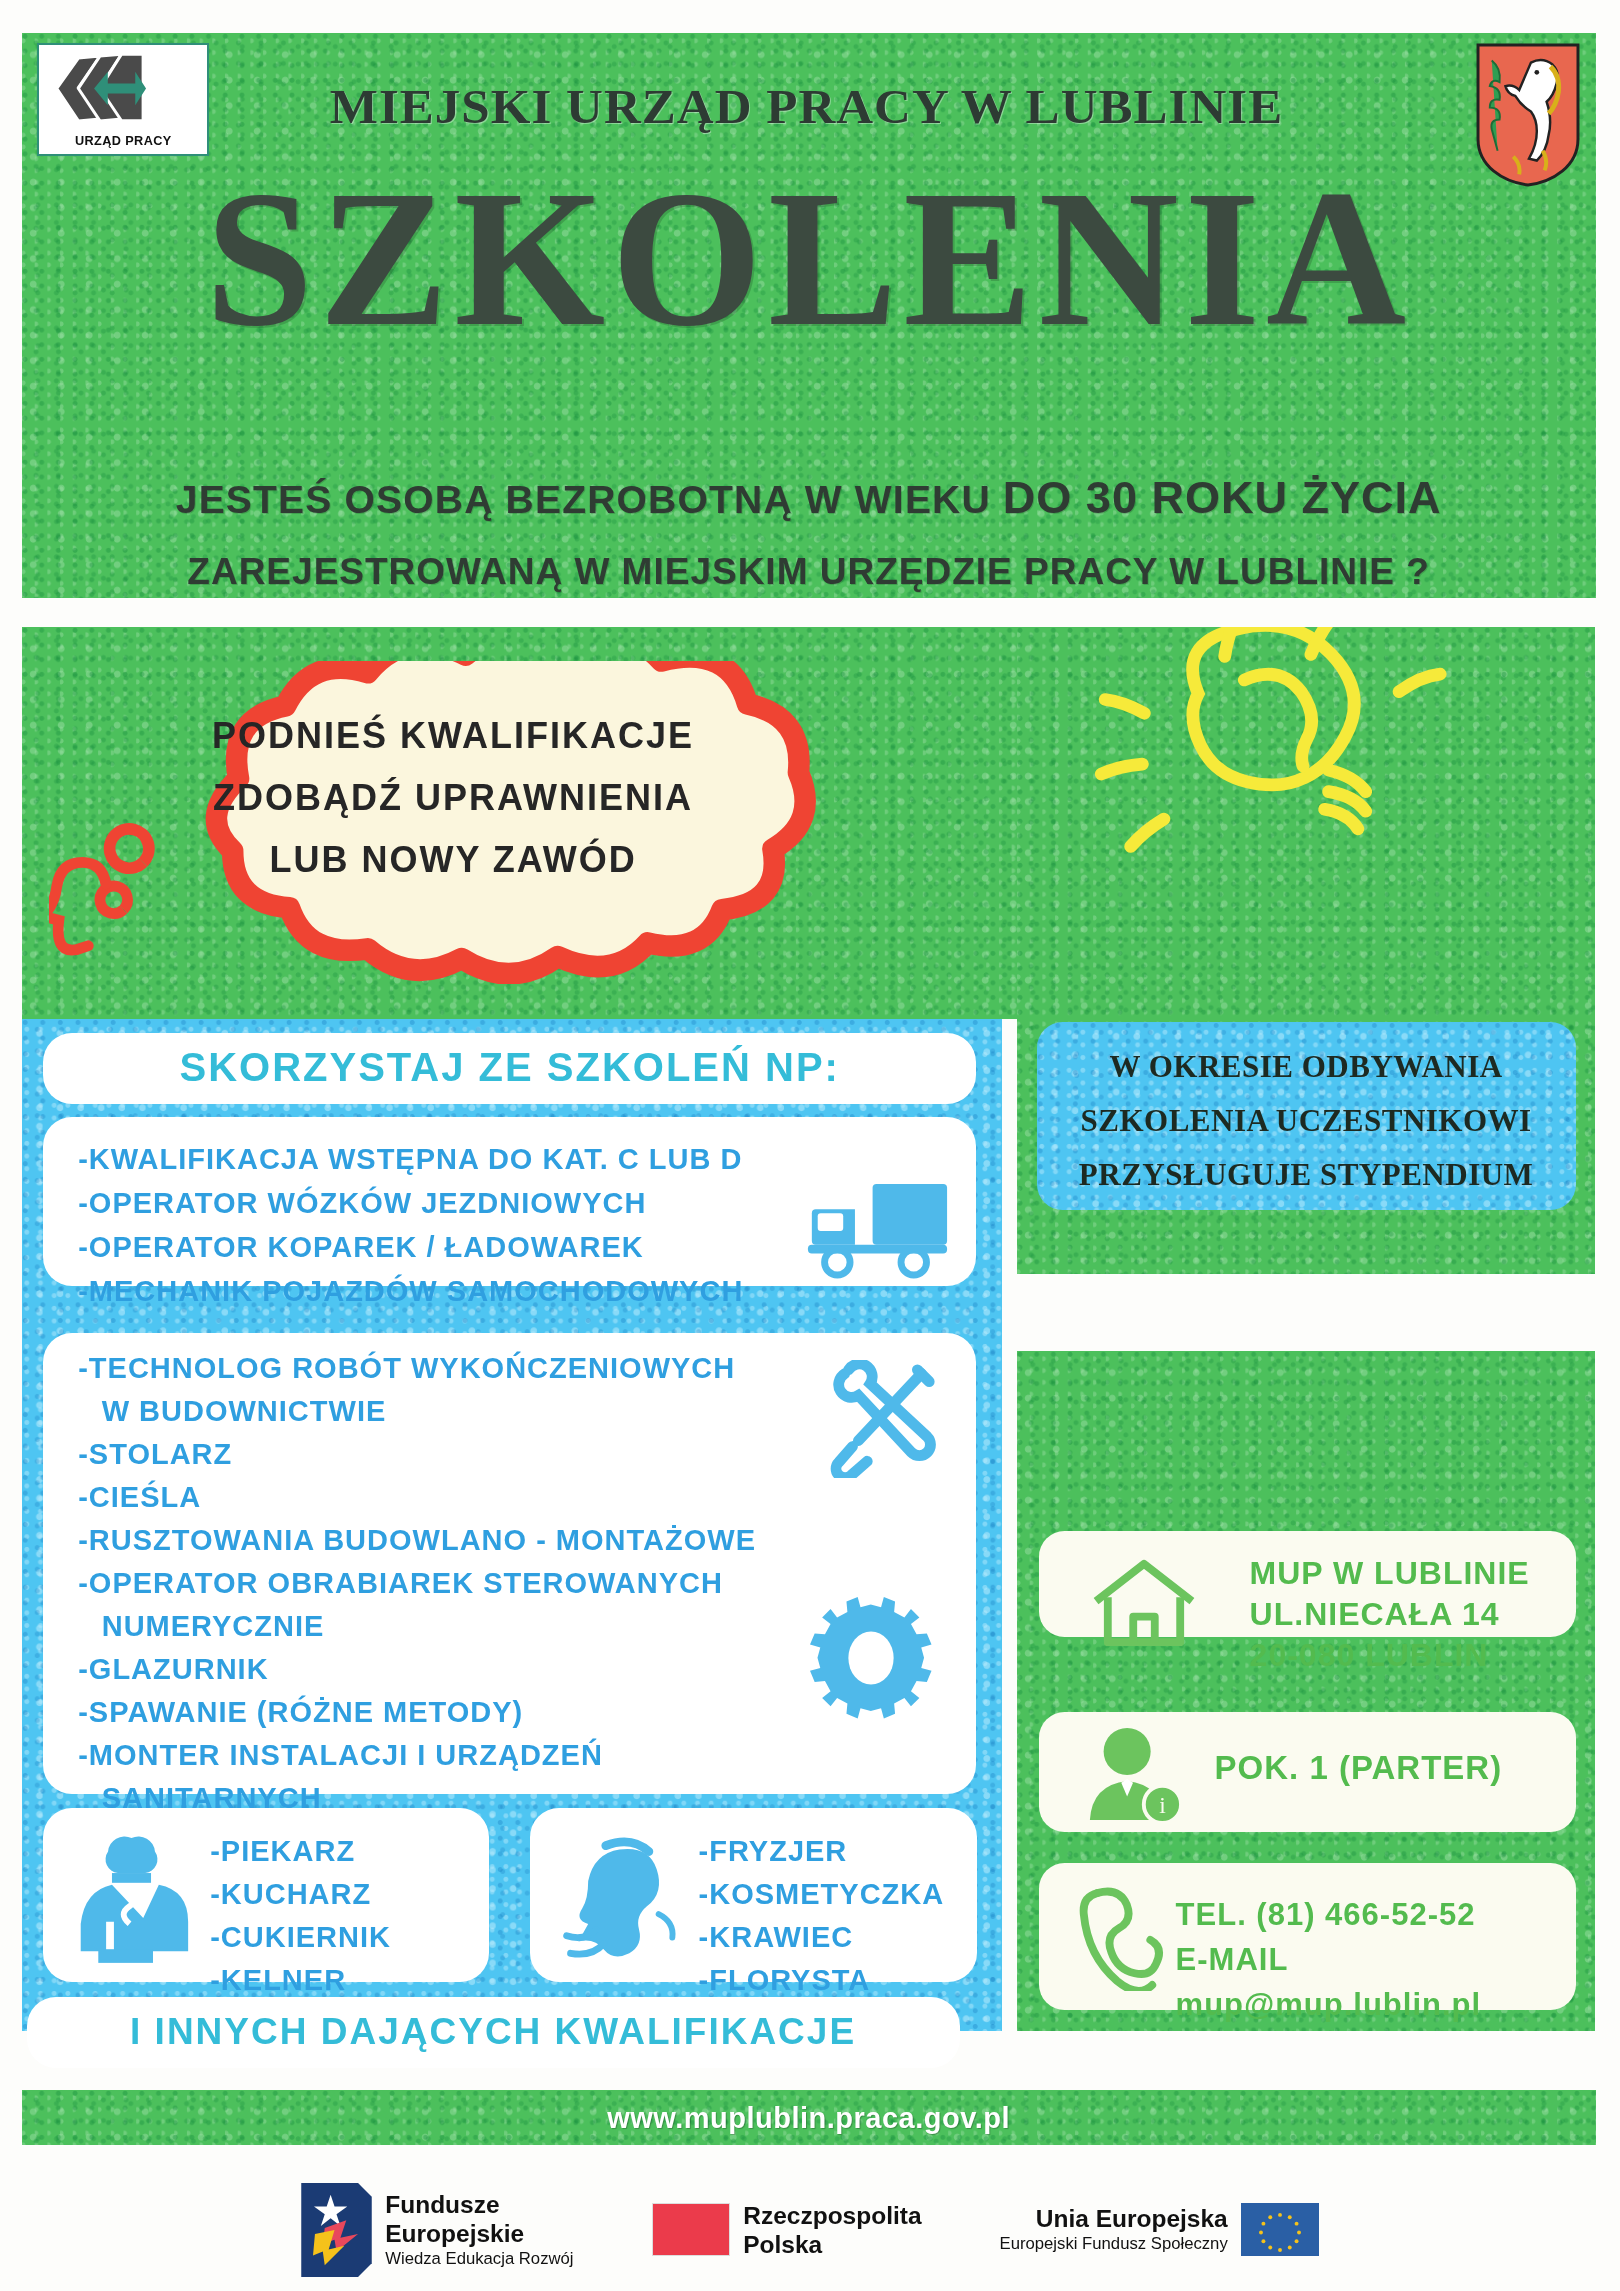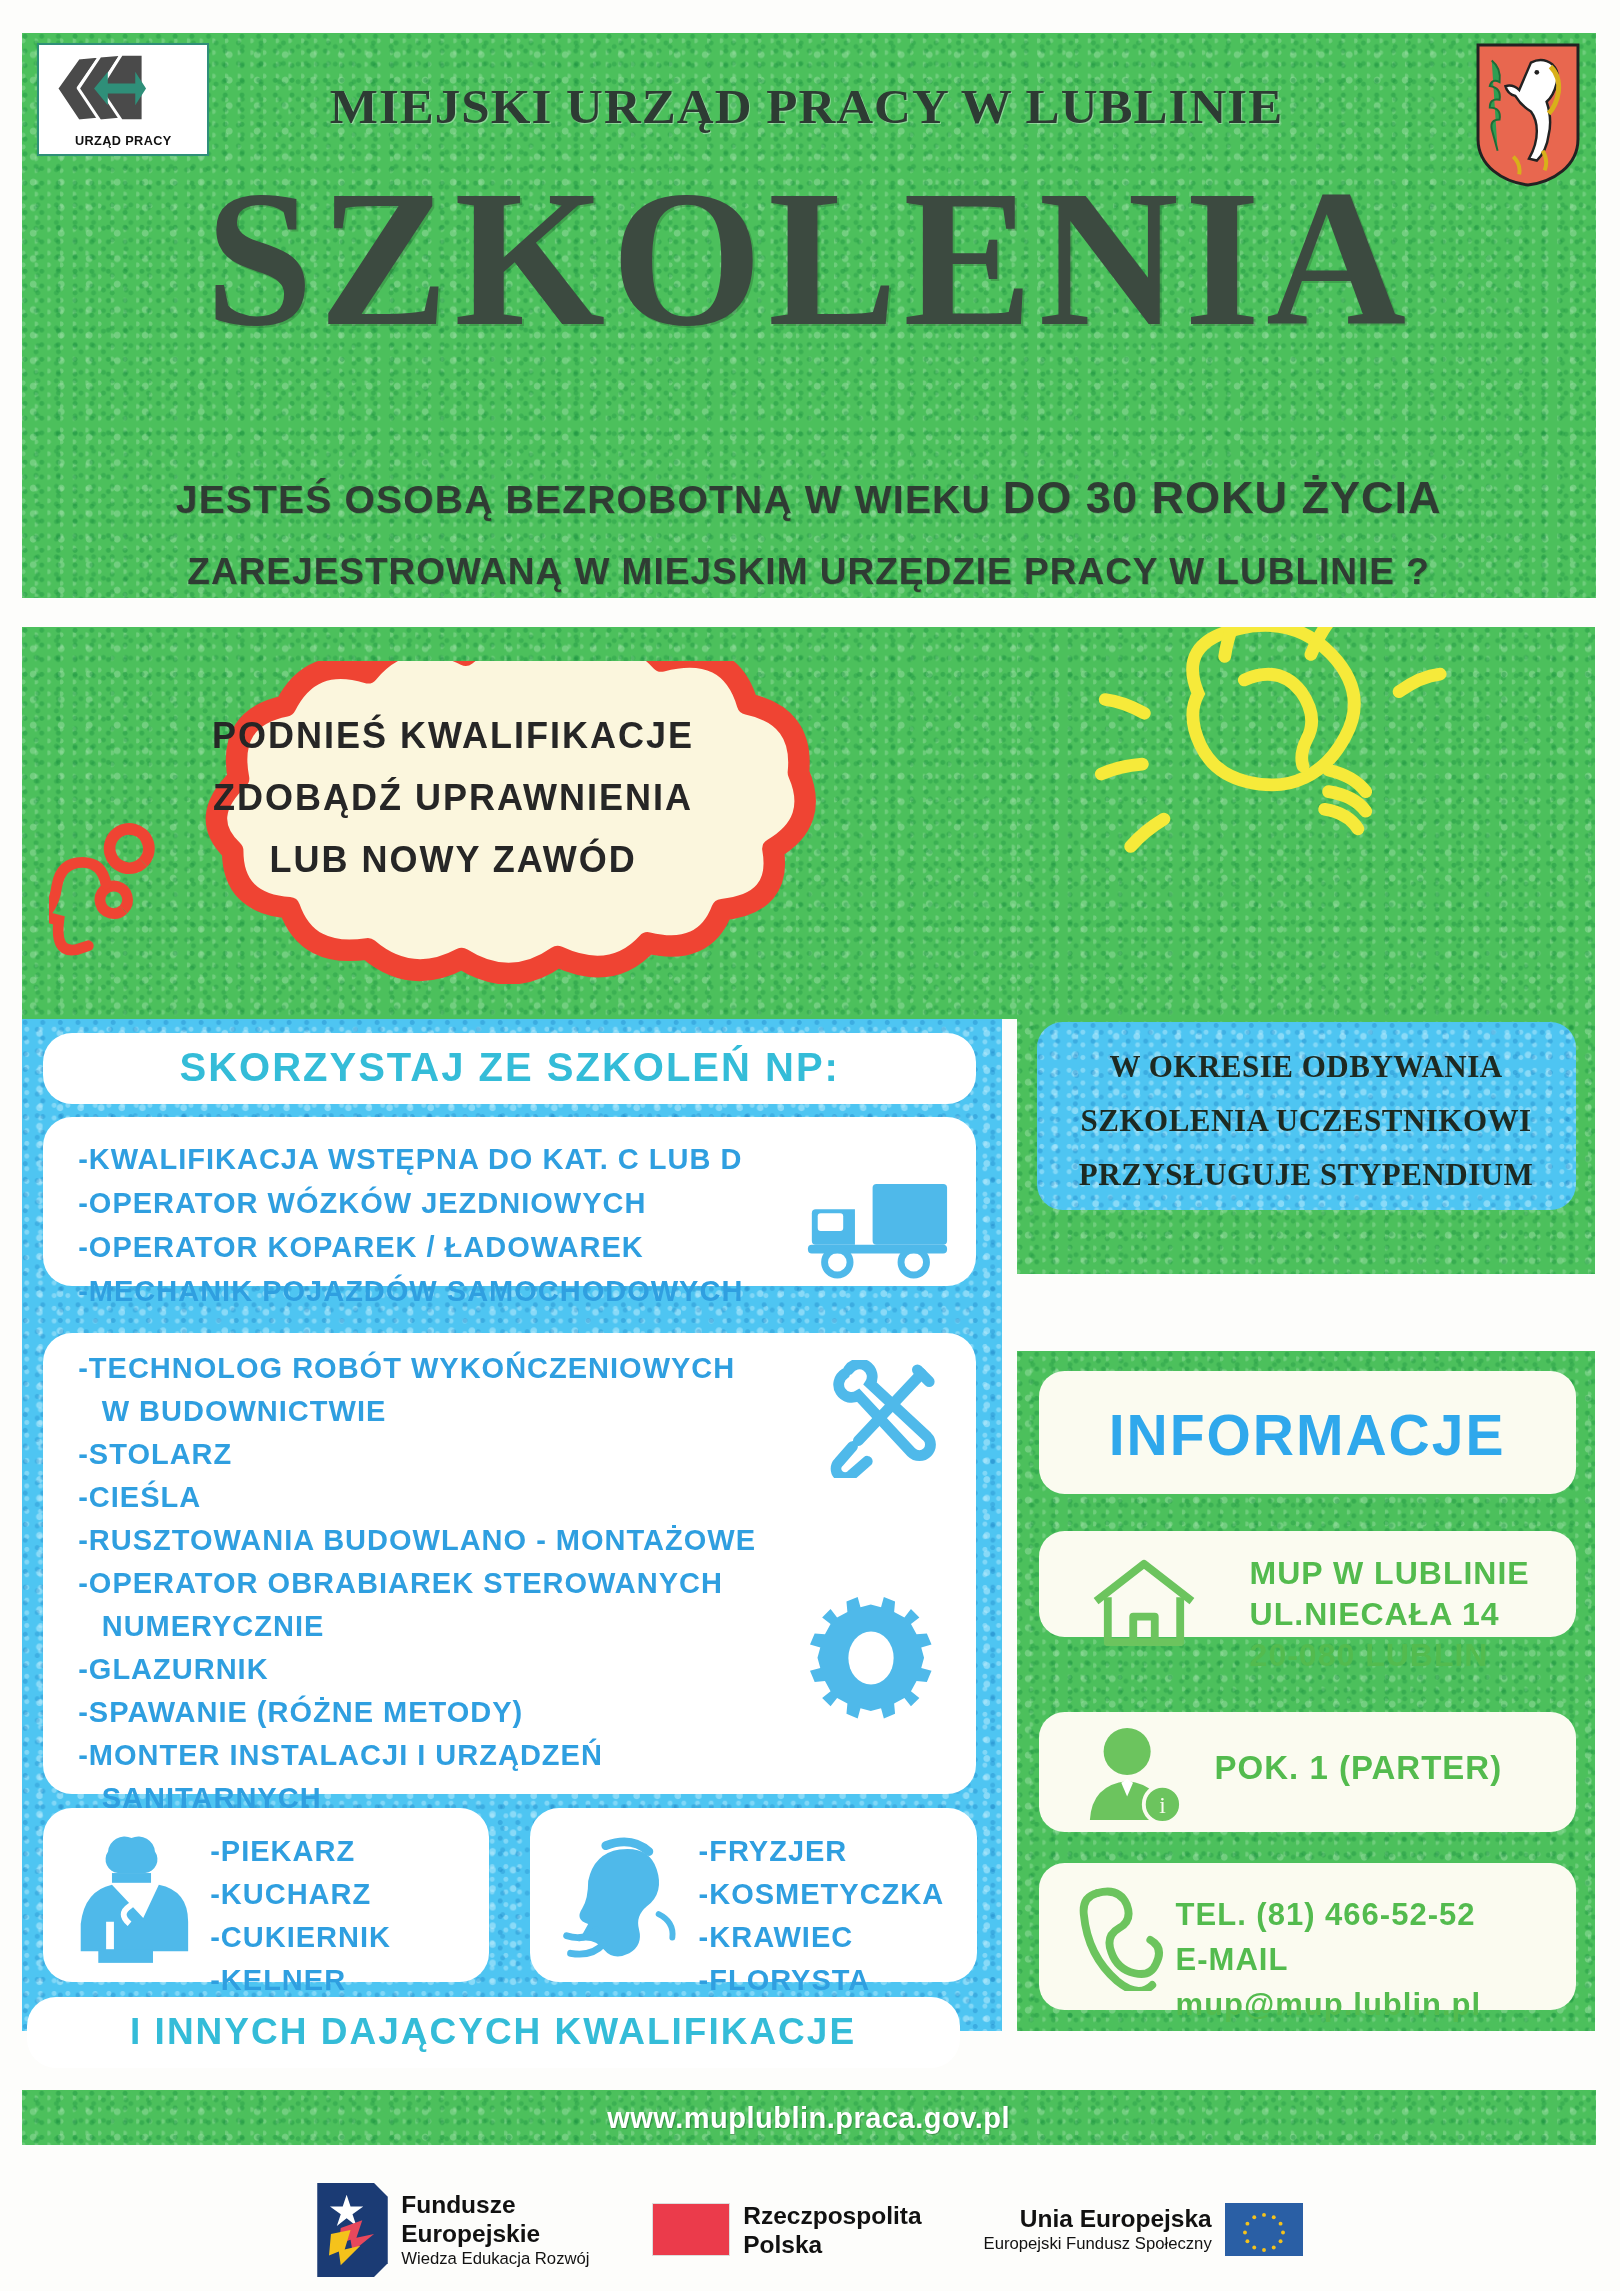--- a/index.html
+++ b/index.html
@@ -178,21 +178,21 @@
   #urlBand .t{
     position:absolute; left:0; right:0; top:11.8px; text-align:center;
     font-family:"Liberation Sans", sans-serif; font-weight:bold;
     font-size:29px; letter-spacing:0.5px; color:#ffffff;
     text-shadow:1px 1px 1px rgba(0,0,0,.25);
   }
 
   
   #euFooter{
     position:absolute; left:0; top:2168px; width:1620px; height:123px;
-    display:flex; align-items:center; justify-content:center; gap:62px;
+    display:flex; align-items:center; justify-content:center; gap:78px;
   }
   .euItem{ display:flex; align-items:center; gap:13.7px; }
   .euTxt{ font-family:"Liberation Sans", sans-serif; color:#111; }
   .euTxt .b{ font-weight:bold; font-size:24.5px; line-height:29px; display:block; }
   .euTxt .s{ font-size:16.7px; line-height:21.6px; display:block; }
   .plFlag{ width:76px; height:51px; background:#eb3b4b; border:1px solid #ddd; }
   .euFlag{ width:78px; height:53px; background:#2a5fa5; position:relative; }
 </style>
 </head>
 <body>
@@ -359,23 +359,20 @@
       <div class="t">
         <div>W OKRESIE ODBYWANIA</div>
         <div>SZKOLENIA UCZESTNIKOWI</div>
         <div>PRZYSŁUGUJE STYPENDIUM</div>
       </div>
     </div>
   </div>
 
   <div id="rightGreenB" class="green-fill">
 
-    <div id="infoHead">
-      <div class="t">INFORMACJE</div>
-    </div>
 
     <div id="rowAddr" class="infoRow">
       <svg id="houseIcon" viewBox="0 0 110 92">
         <path d="M6,44 L55,6 L104,44" fill="none" stroke="#6cc45e" stroke-width="8" stroke-linejoin="round"></path>
         <path d="M18,40 v46 h74 v-46" fill="none" stroke="#6cc45e" stroke-width="8" stroke-linejoin="round"></path>
         <path d="M44,86 v-26 h22 v26" fill="none" stroke="#6cc45e" stroke-width="8" stroke-linejoin="round"></path>
       </svg>
       <div class="infoTxt">
         <div>MUP W LUBLINIE</div>
         <div>UL.NIECAŁA 14</div>

